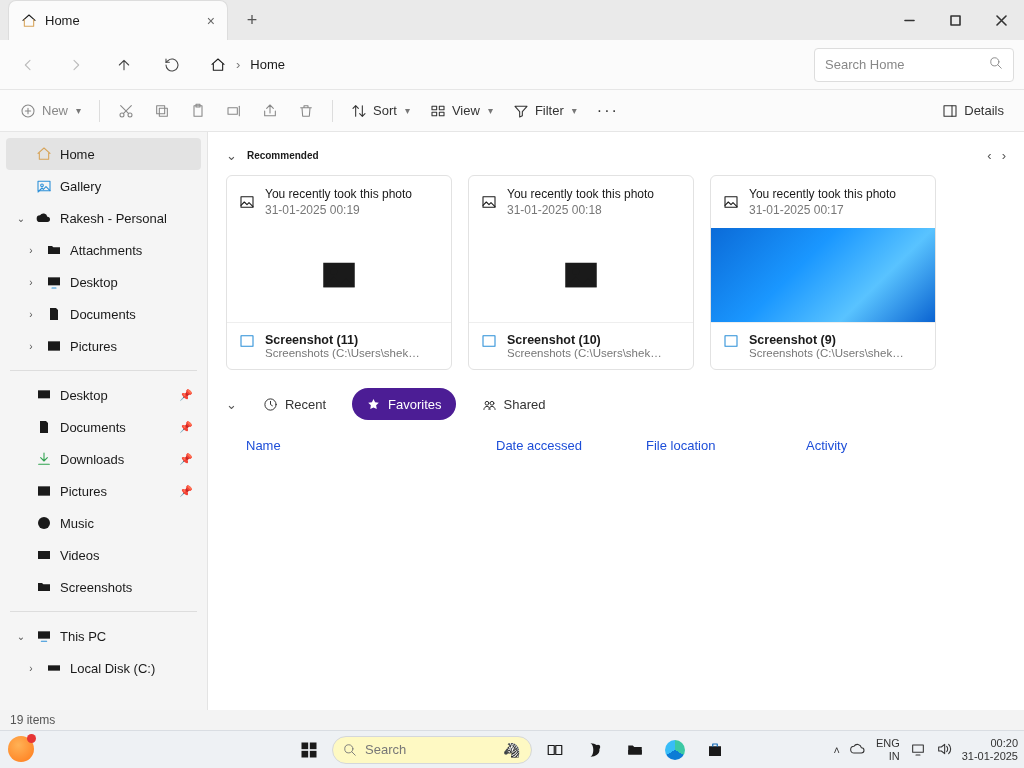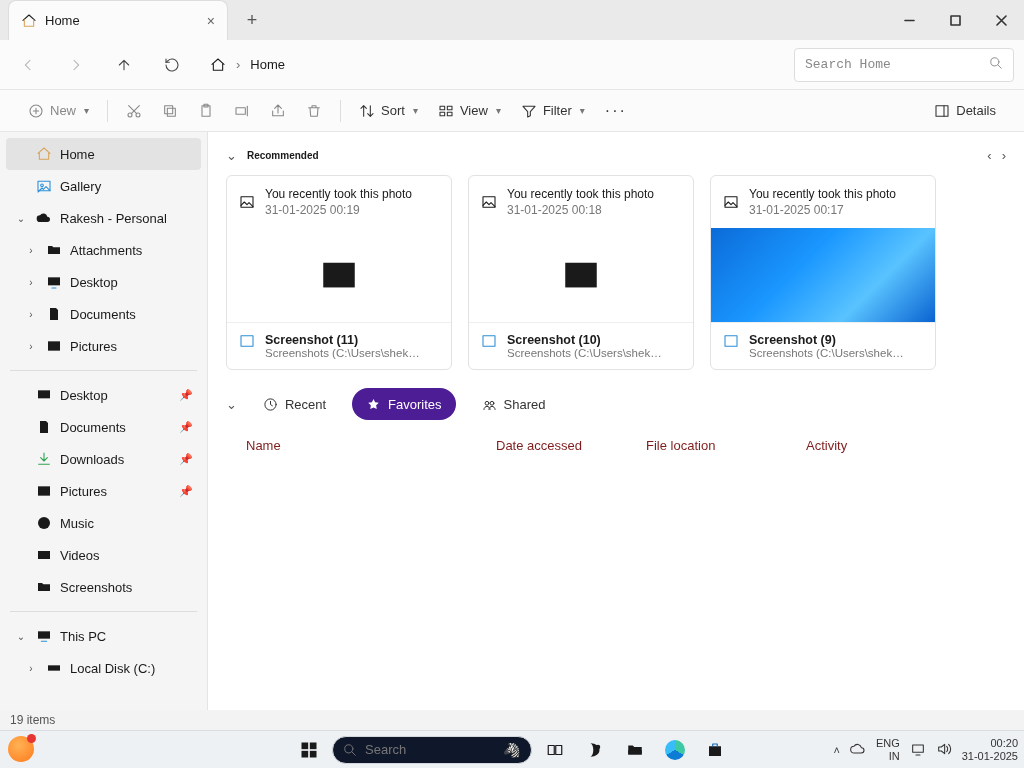--- a/index.html
+++ b/index.html
@@ -12,24 +12,24 @@
 .newtab { width: 36px; height: 36px; display: flex; align-items: center; justify-content: center; color: #555; font-size: 18px; margin-left: 6px; margin-top: 2px;}
 .win-controls { margin-left: auto; display: flex; height: 40px; }
 .win-btn { width: 46px; display: flex; align-items: center; justify-content: center; color: #333; font-size: 12px;}
 .win-btn svg { width: 11px; height: 11px; }
 
 
 .navrow { height: 50px; background: #fbfbfb; display: flex; align-items: center; padding: 0 10px; gap: 12px; border-bottom: 1px solid #e6e6e6;}
 .nav-icon-btn { width: 36px; height: 36px; display: flex; align-items: center; justify-content: center; color: #444; border-radius: 4px;}
 .nav-icon-btn.disabled { color: #bbb; }
 .breadcrumb { flex: 1; display: flex; align-items: center; gap: 10px; padding: 0 8px; }
-.searchbox { width: 220px; height: 34px; background: #fff; border: 1px solid #ddd; border-radius: 4px; display: flex; align-items: center; padding: 0 10px; color: #888; justify-content: space-between; font-family: Liberation Mono, monospace;}
-
-
-.toolbar { height: 42px; background: #fbfbfb; display: flex; align-items: center; padding: 0 20px; gap: 4px; border-bottom: 1px solid #e6e6e6;}
+.searchbox { width: 200px; height: 34px; background: #fff; border: 1px solid #ddd; border-radius: 4px; display: flex; align-items: center; padding: 0 10px; color: #888; justify-content: space-between;}
+
+
+.toolbar { height: 42px; background: #fbfbfb; display: flex; align-items: center; padding: 0 12px; gap: 4px; border-bottom: 1px solid #e6e6e6;}
 .tb-btn { height: 32px; display: flex; align-items: center; gap: 6px; padding: 0 8px; border-radius: 4px; color: #888;}
 .tb-btn.enabled { color: #333; }
 .tb-sep::after { content:""; display:block; width:1px; height:22px; background:#ddd; margin: 0 6px;}
 .tb-details { margin-left: auto; }
 .chev-sm { font-size: 10px; color: #777; margin-left: 2px;}
 
 
 .split { display: flex; height: calc(100% - 40px - 50px - 42px - 20px - 38px); }
 .sidebar { width: 208px; background: #f5f5f5; border-right: 1px solid #e4e4e4; overflow-y: auto; padding: 6px 6px 10px 6px;}
 .nav-item { height: 32px; display: flex; align-items: center; gap: 8px; padding: 0 8px; border-radius: 4px; position: relative;}
@@ -57,32 +57,32 @@
 .rec-bottom .name { font-size: 12.5px; font-weight: 600;}
 .rec-bottom .path { font-size: 11.5px; color: #777; white-space: nowrap; overflow: hidden; text-overflow: ellipsis; max-width: 160px;}
 
 
 .tabsrow { display: flex; align-items: center; gap: 12px; margin: 18px 0 12px 0;}
 .pill { height: 32px; border-radius: 16px; display: flex; align-items: center; gap: 7px; padding: 0 14px; color: #333;}
 .pill.active { background: #4c1d95; color: #fff;}
 .pill svg { width: 15px; height: 15px;}
 
 
-.list-head { display: grid; grid-template-columns: 250px 150px 160px 140px; padding: 6px 20px; color: #7f1d1d; font-size: 13px;}
+.list-head { display: grid; grid-template-columns: 250px 150px 160px 140px; padding: 6px 20px; color: #1d4ed8; font-size: 13px;}
 .list-row { display: grid; grid-template-columns: 250px 150px 160px 140px; padding: 8px 20px; align-items: center;}
 .edge-icon { width: 22px; height: 22px; border-radius: 50%; background: conic-gradient(#3cc9a4 0 120deg, #0c7cd5 120deg 240deg, #38bdf8 240deg 360deg); margin-right: 10px; display:inline-block; vertical-align:middle;}
 
 
 .statusbar { height: 20px; background: #f3f3f3; font-size: 12px; color: #555; padding: 0 10px; display: flex; align-items: center;}
 
 
 .taskbar { position: absolute; left: 0; right: 0; bottom: 0; height: 38px; background: #eef1f4; border-top: 1px solid #d9dde2; display: flex; align-items: center; padding: 0 8px; }
 .tb-center { margin: 0 auto; display: flex; align-items: center; gap: 6px;}
 .task-item { width: 34px; height: 30px; display: flex; align-items: center; justify-content: center; border-radius: 4px;}
-.tb-search { width: 200px; height: 28px; background: #0f172a; border: 1px solid #d4d7db; border-radius: 14px; display: flex; align-items: center; padding: 0 10px; color: #777; gap: 8px;}
+.tb-search { width: 200px; height: 28px; background: #fef9c3; border: 1px solid #d4d7db; border-radius: 14px; display: flex; align-items: center; padding: 0 10px; color: #777; gap: 8px;}
 .tray { position: absolute; right: 6px; display: flex; align-items: center; gap: 10px; font-size: 11px; color: #333;}
 .tray .col { text-align: right; line-height: 1.15;}
 .jump { position: absolute; left: 8px; bottom: 6px; width: 26px; height: 26px; border-radius: 50%; background: radial-gradient(circle at 40% 35%, #ffb256, #ff7a1a);}
 .jump::after { content:""; position:absolute; top:-2px; right:-2px; width:9px; height:9px; border-radius:50%; background:#e63535;}
 
 
 svg { stroke: currentColor; fill: none; stroke-width: 1.6; stroke-linecap: round; stroke-linejoin: round;}
 .fillc { fill: currentColor; stroke: none;}
 </style>
 </head>

